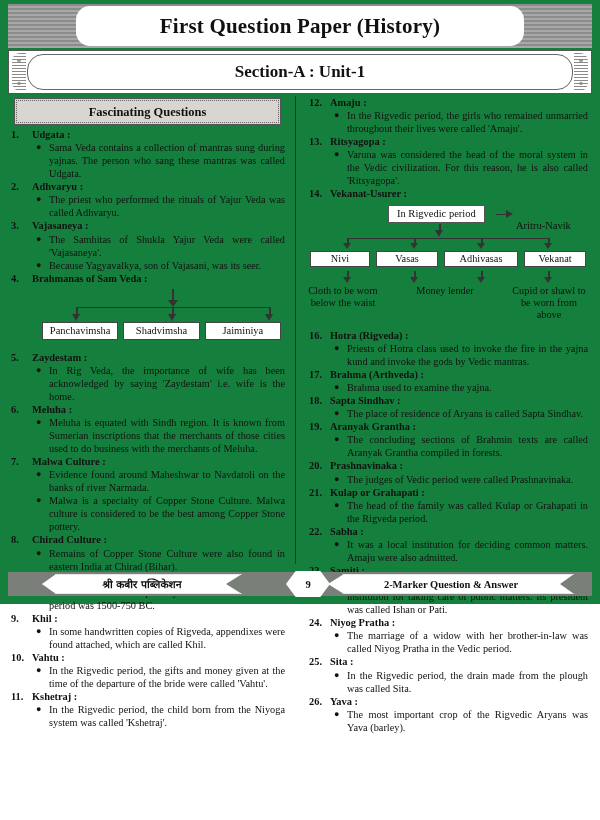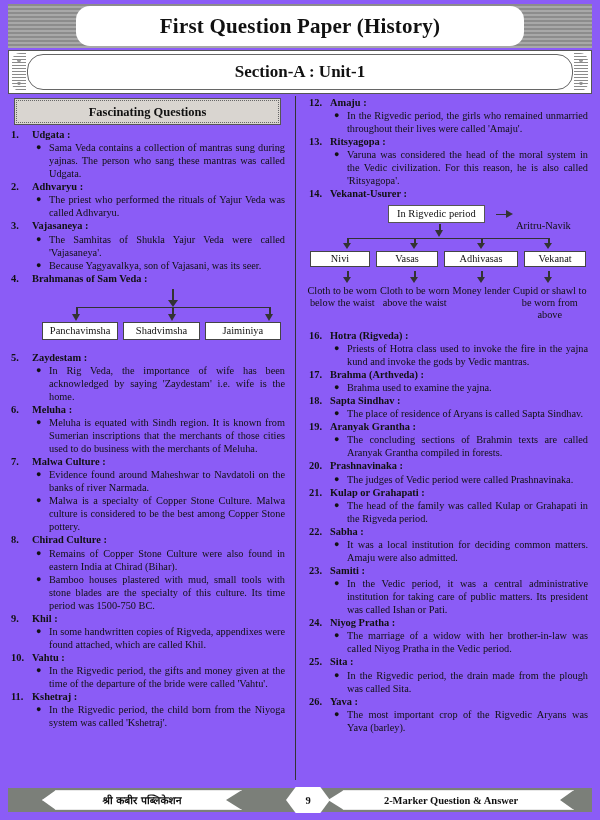--- a/index.html
+++ b/index.html
@@ -7,24 +7,24 @@
     background: #ffffff;
   }
   body {
     width: 600px; height: 820px;
     font-family: "Liberation Serif", "DejaVu Serif", serif;
     color: #111;
     position: relative;
     overflow: hidden;
   }
   .page {
-    width: 600px; height: 820px;
+    width: 600px; height: 604px;
     position: relative;
     box-sizing: border-box;
-    background: #8b5cf6;
+    background: #15803d;
   }
 
   
   .banner {
     position: absolute;
     left: 8px; top: 4px; right: 8px;
     height: 44px;
     background:
       repeating-linear-gradient(
         to bottom,
@@ -550,21 +550,20 @@
         <div class="drop2" style="left:41px"></div>
         <div class="darr2" style="left:37px"></div>
         <div class="drop2" style="left:108px"></div>
         <div class="darr2" style="left:104px"></div>
         <div class="drop2" style="left:175px"></div>
         <div class="darr2" style="left:171px"></div>
         <div class="drop2" style="left:242px"></div>
         <div class="darr2" style="left:238px"></div>
         <div class="caprow" id="tree2-caps">
             <div class="cap" style="width:74px">Cloth to be worn below the waist</div>
-            <div class="cap" style="width:74px">Cloth to be worn above the waist</div>
             <div class="cap" style="width:62px">Money lender</div>
             <div class="cap" style="width:78px">Cupid or shawl to be worn from above</div>
           </div>
       </div>
 
       <ol class="qlist" id="right-list-bottom">
           <li class="qitem">
             <div class="q-num">16.</div>
             <div class="q-body">
               <div class="q-term">Hotra (Rigveda) :</div>

